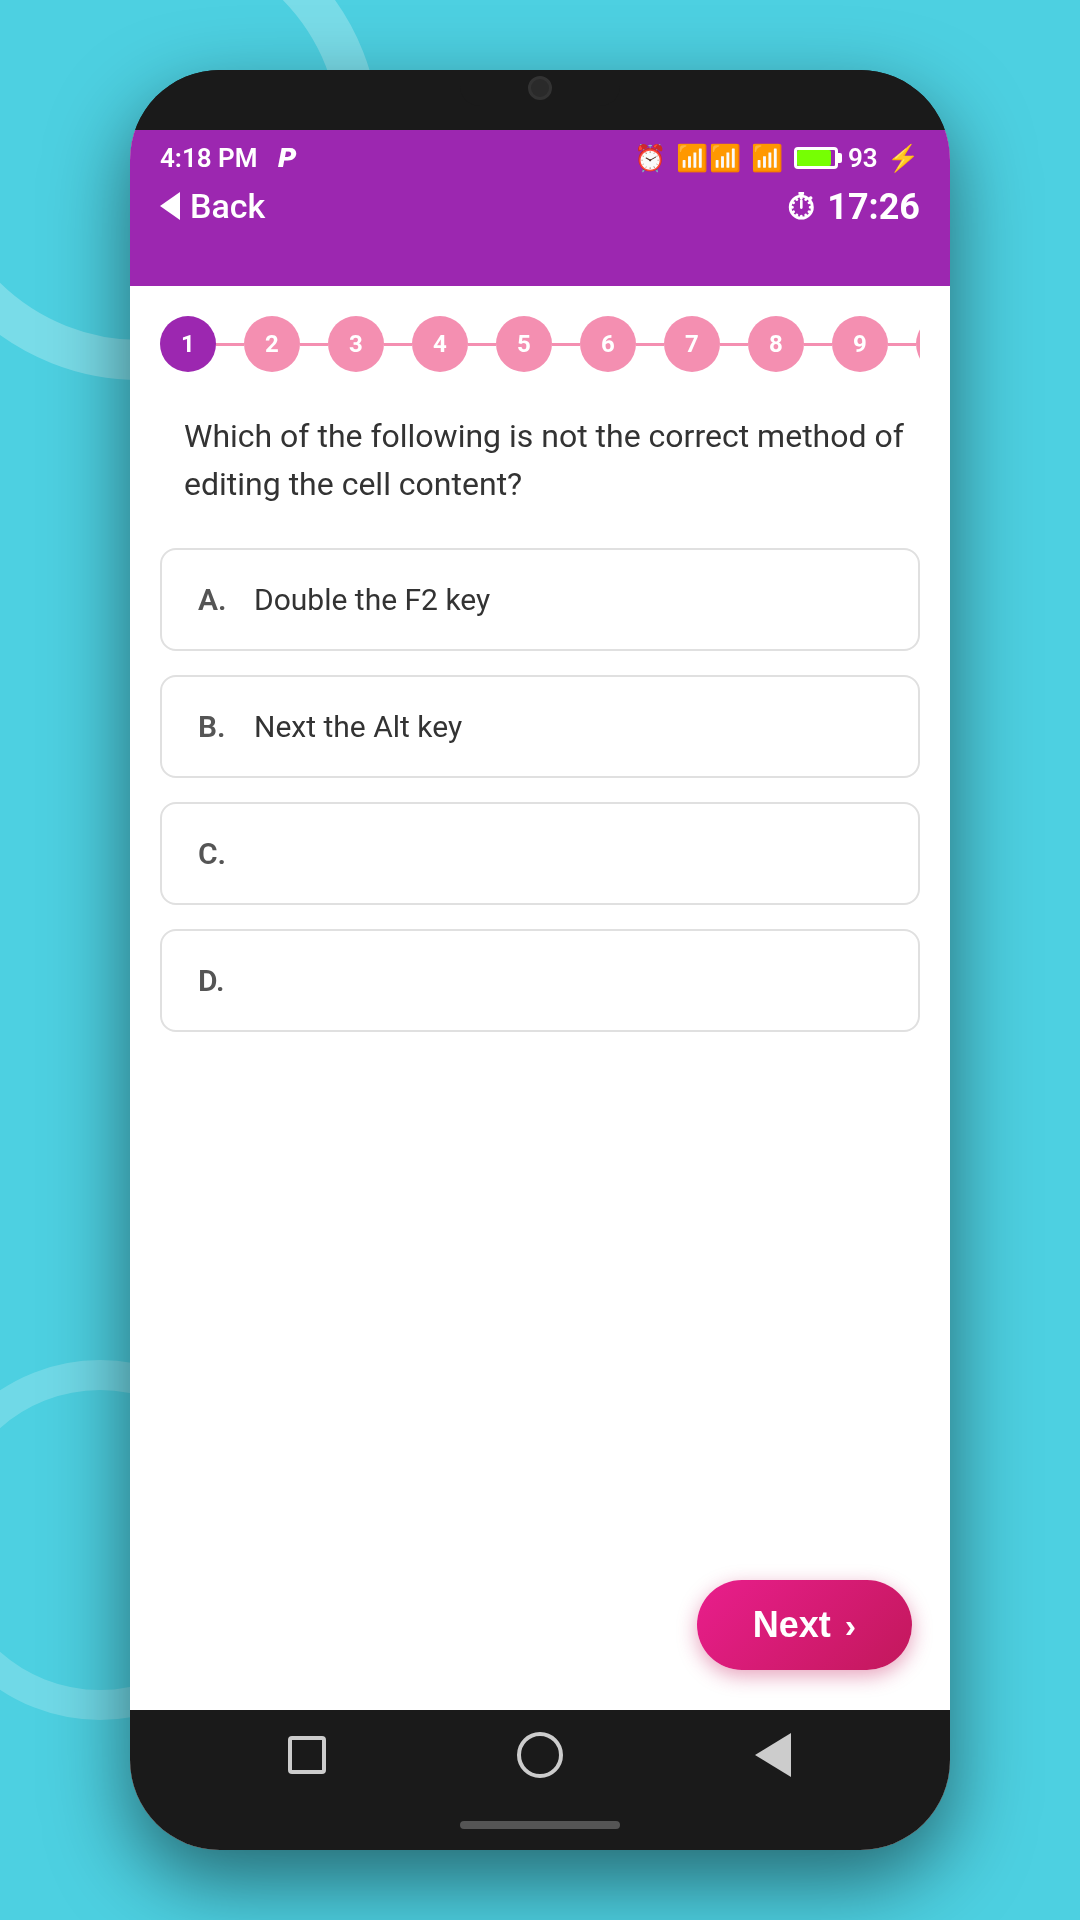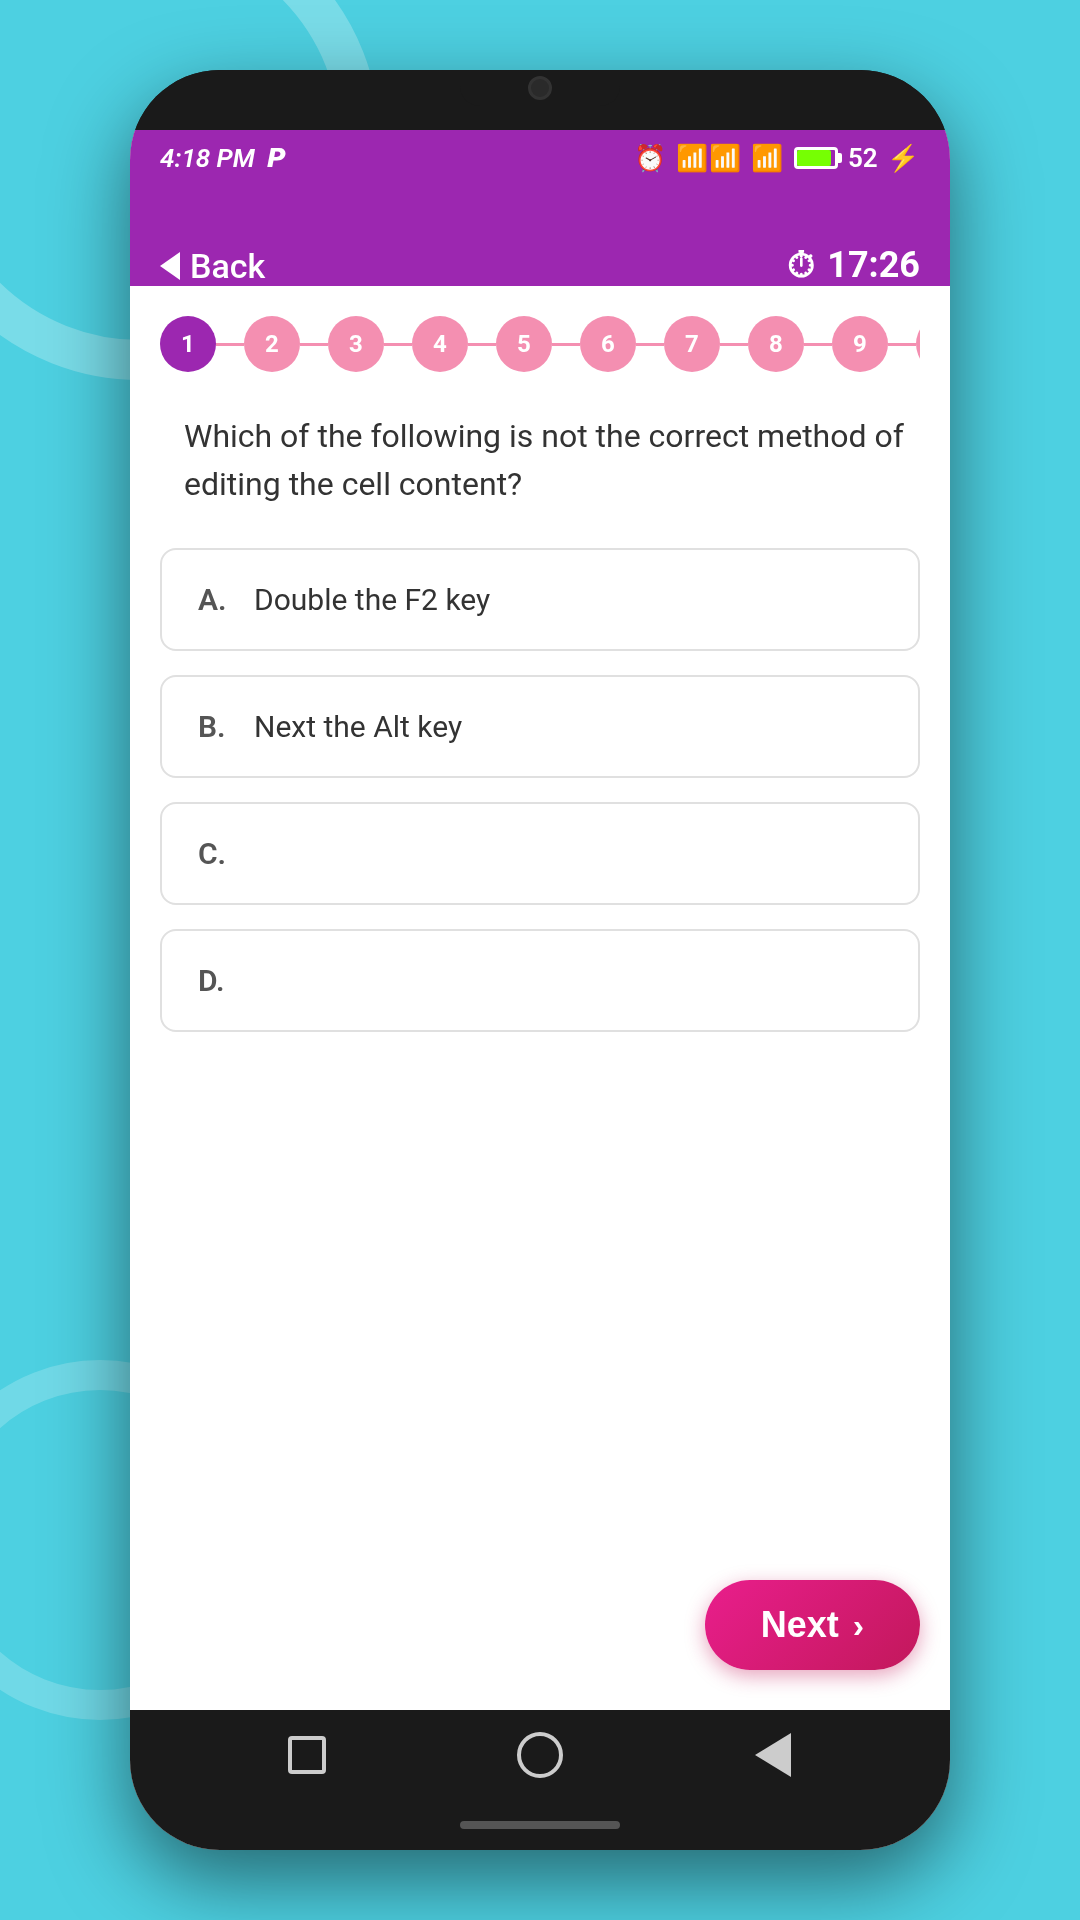--- a/index.html
+++ b/index.html
@@ -107,22 +107,21 @@
       justify-content: space-between;
       padding: 0 30px;
       color: white;
       font-size: 26px;
       font-weight: 600;
     }
 
     .status-left {
       display: flex;
       align-items: center;
-      gap: 12px;
-      font-style: italic;
+      gap: 20px;
     }
 
     .status-right {
       display: flex;
       align-items: center;
       gap: 10px;
     }
 
     .battery {
       width: 44px;
@@ -151,21 +150,21 @@
       background: #76ff03;
       border-radius: 2px;
       width: 90%;
     }
 
     
     .app-header {
       background: #9c27b0;
       height: 100px;
       display: flex;
-      align-items: flex-end;
+      align-items: flex-start;
       justify-content: space-between;
       padding: 0 30px;
     }
 
     .back-btn {
       display: flex;
       align-items: center;
       gap: 10px;
       color: white;
       font-size: 34px;
@@ -269,21 +268,21 @@
     .answer-label {
       font-weight: 600;
       color: #555;
       min-width: 40px;
     }
 
     
     .next-btn {
       position: absolute;
       bottom: 40px;
-      right: 30px;
+      right: 38px;
       background: linear-gradient(135deg, #e91e8c, #c2185b);
       color: white;
       border: none;
       border-radius: 50px;
       padding: 24px 56px;
       font-size: 36px;
       font-weight: 700;
       cursor: pointer;
       display: flex;
       align-items: center;
@@ -370,21 +369,21 @@
         <span>4:18 PM</span>
         <span>𝙋</span>
       </div>
       <div class="status-right">
         <span>⏰</span>
         <span>📶📶</span>
         <span>📶</span>
         <div class="battery">
           <div class="battery-fill"></div>
         </div>
-        <span>52</span>
+        <span>93</span>
         <span>⚡</span>
       </div>
     </div>
 
     <div class="app-header">
       <div class="back-btn">
         <div class="back-arrow"></div>
         <span>Back</span>
       </div>
       <div class="timer-area">

